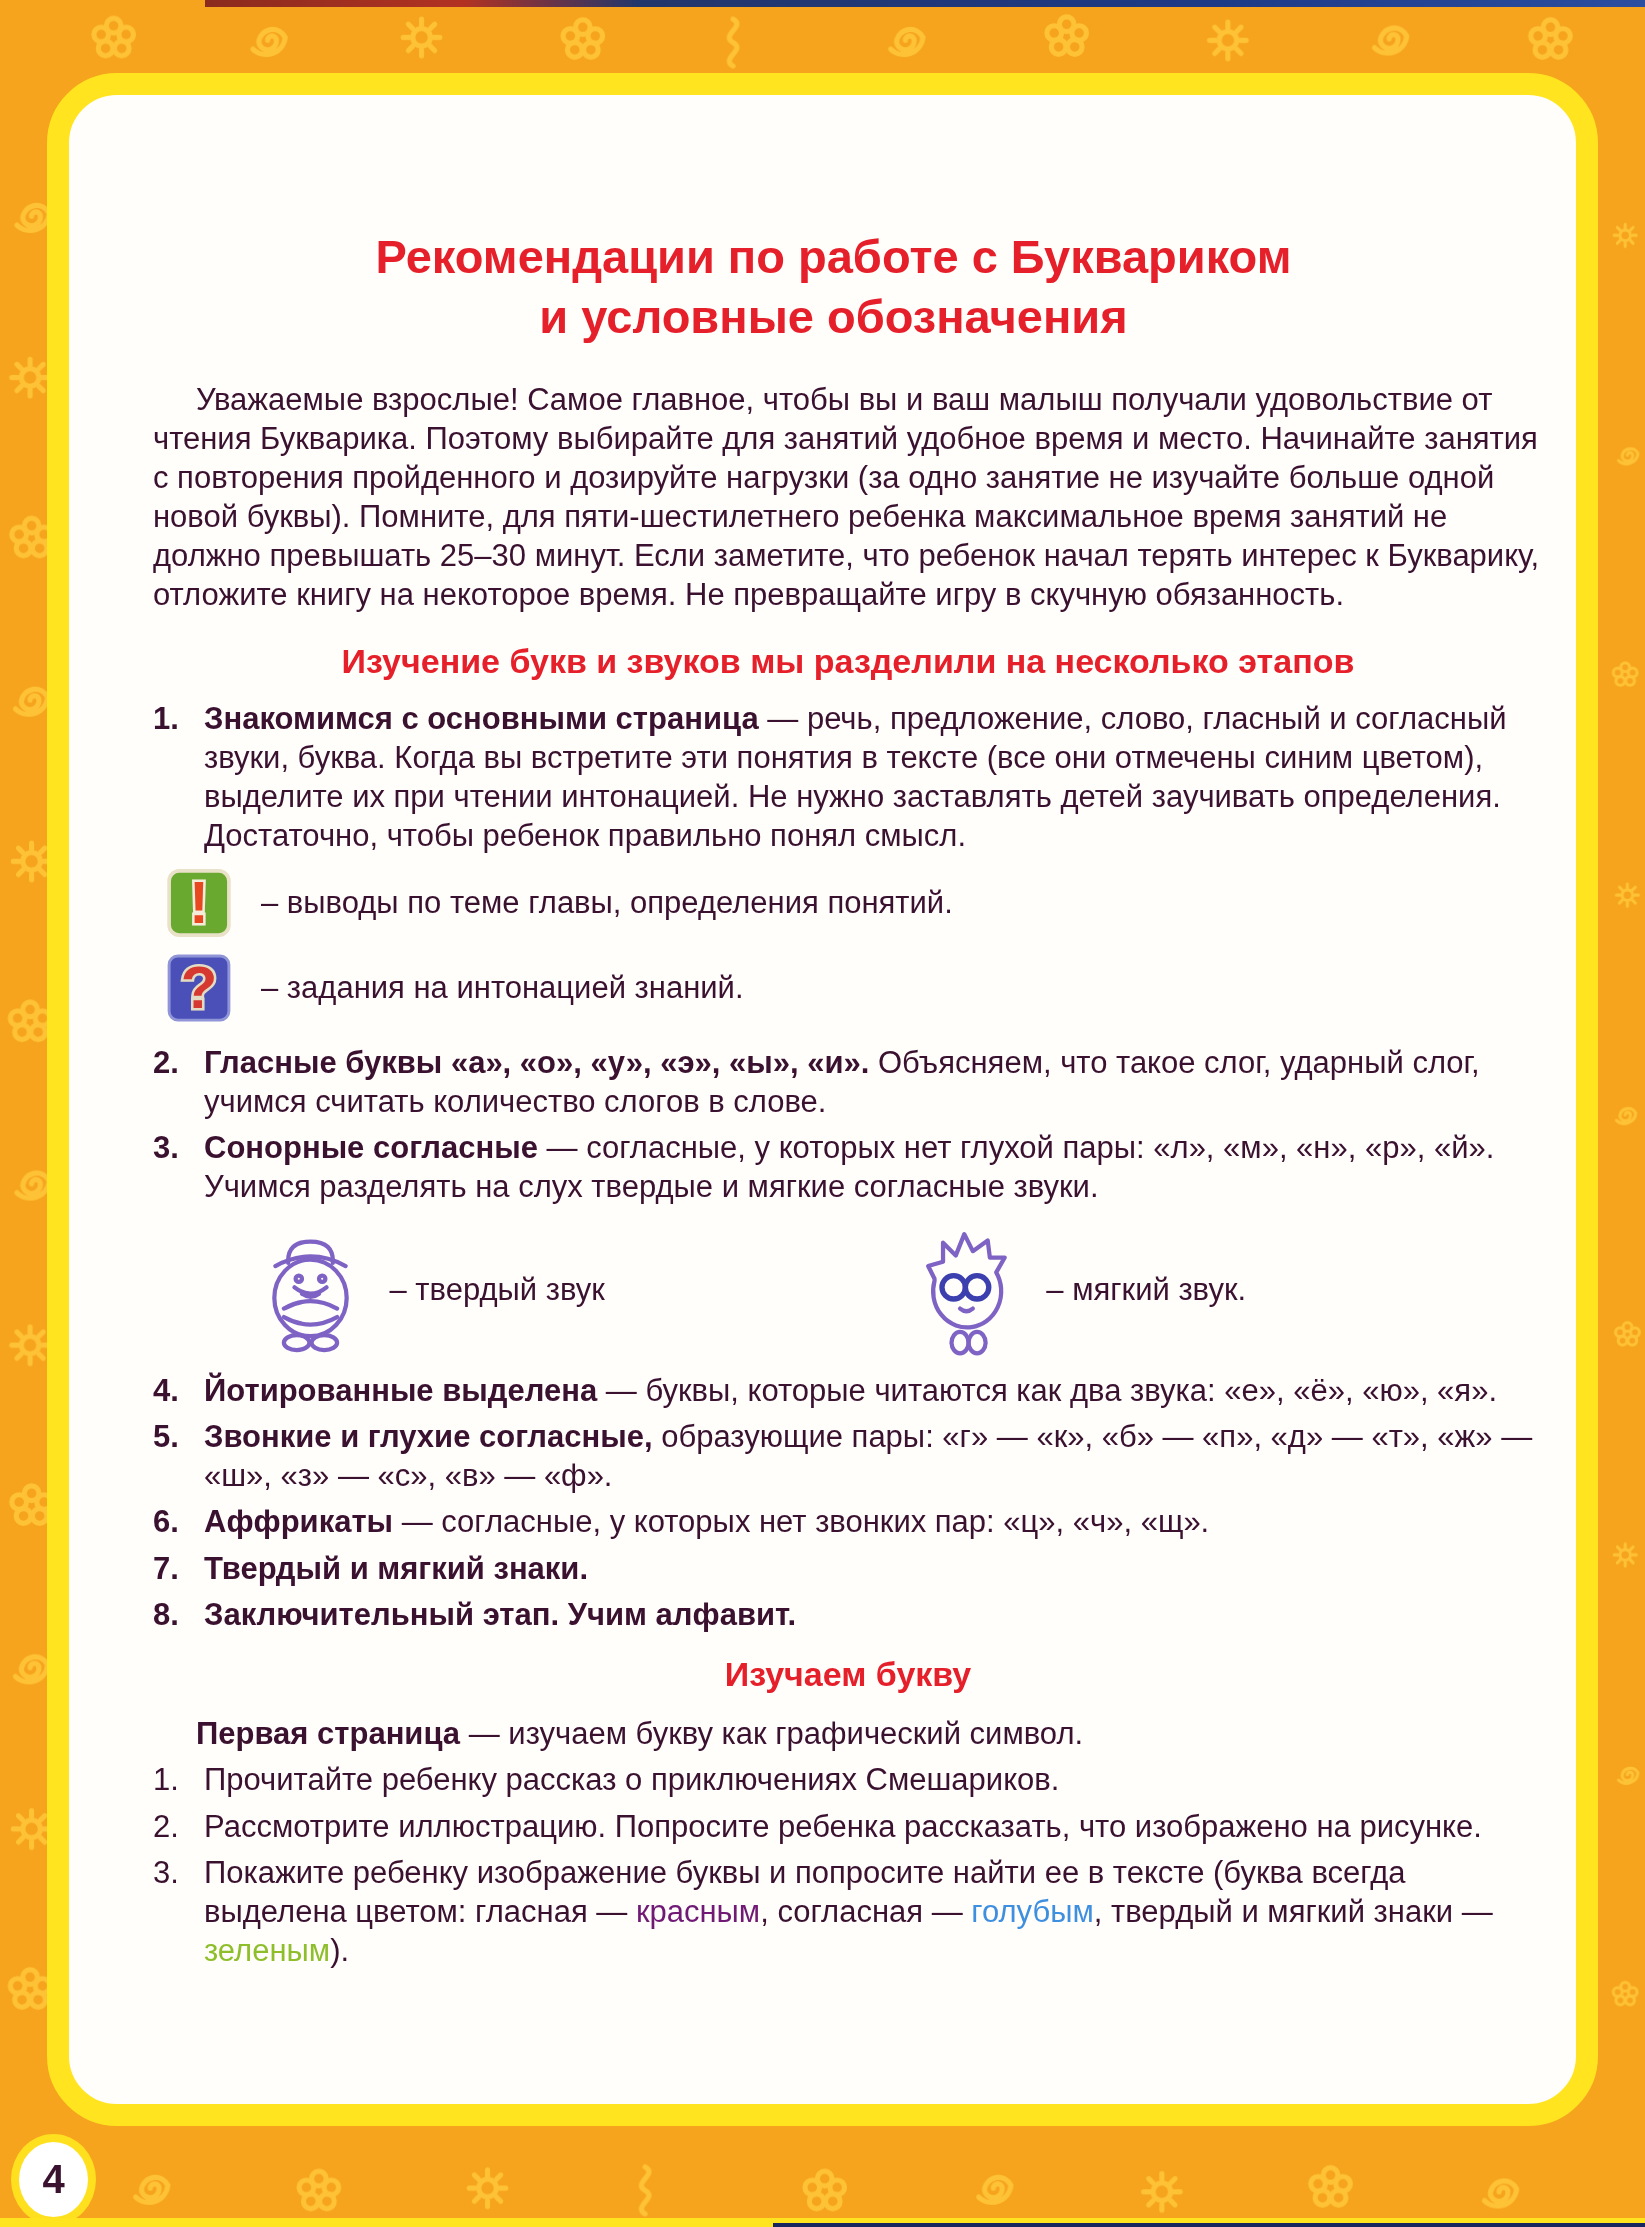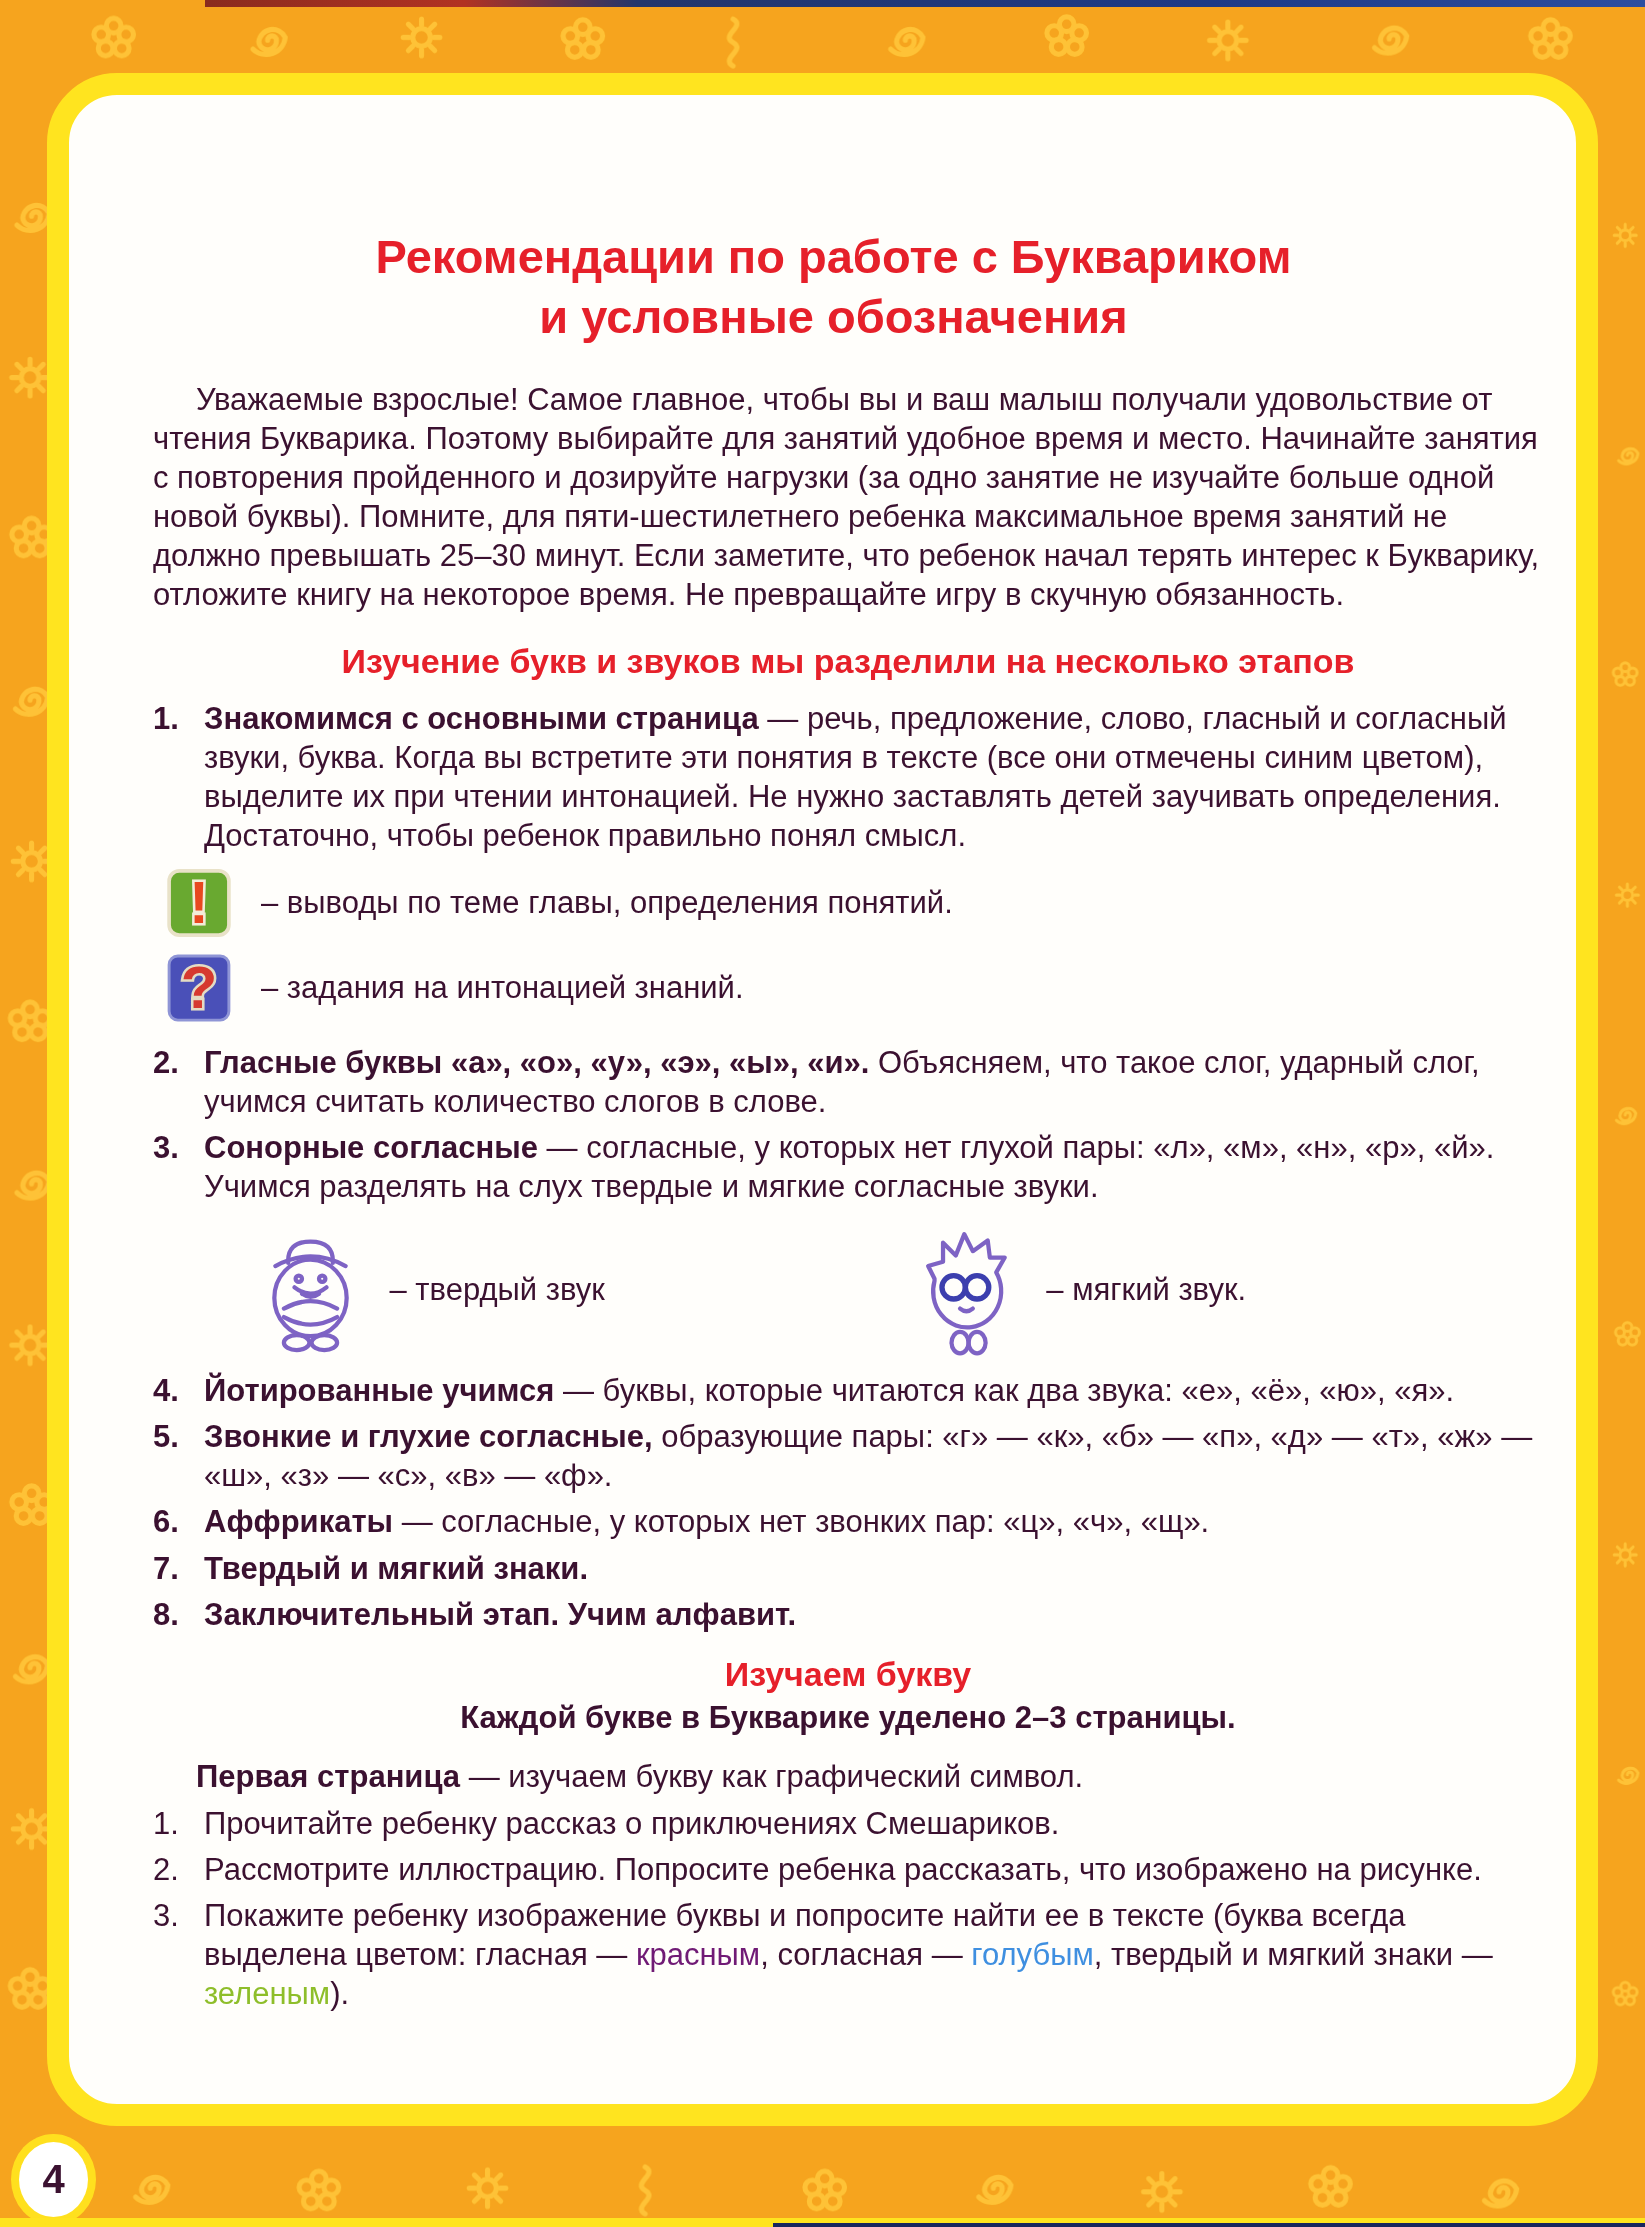--- a/index.html
+++ b/index.html
@@ -227,21 +227,21 @@
               <circle cx="64" cy="62" r="11"></circle>
               <path d="M53 60 l0 0"></path>
           </g>
         </svg>
         <span>– мягкий звук.</span>
       </div>
     </div>
 
     <div class="li">
       <span class="num">4.</span>
-      <b>Йотированные учимся</b><span> — буквы, которые читаются как два звука: «е», «ё», «ю», «я».</span>
+      <b>Йотированные выделена</b><span> — буквы, которые читаются как два звука: «е», «ё», «ю», «я».</span>
     </div>
 
     <div class="li">
       <span class="num">5.</span>
       <b>Звонкие и глухие согласные,</b><span> образующие пары: «г» — «к», «б» — «п», «д» — «т», «ж» — «ш», «з» — «с», «в» — «ф».</span>
     </div>
 
     <div class="li">
       <span class="num">6.</span>
       <b>Аффрикаты</b><span> — согласные, у которых нет звонких пар: «ц», «ч», «щ».</span>
@@ -251,21 +251,20 @@
       <span class="num">7.</span>
       <b>Твердый и мягкий знаки.</b><span></span>
     </div>
 
     <div class="li">
       <span class="num">8.</span>
       <b>Заключительный этап. Учим алфавит.</b><span></span>
     </div>
 
     <h2 class="red-h letter-h">Изучаем букву</h2>
-    <div class="sub-h">Каждой букве в Букварике уделено 2–3 страницы.</div>
 
     <p class="first-page">
       <b>Первая страница</b><span> — изучаем букву как графический символ.</span>
     </p>
 
     <div class="li">
       <span class="num reg">1.</span>
       <span>Прочитайте ребенку рассказ о приключениях Смешариков.</span>
     </div>
 

